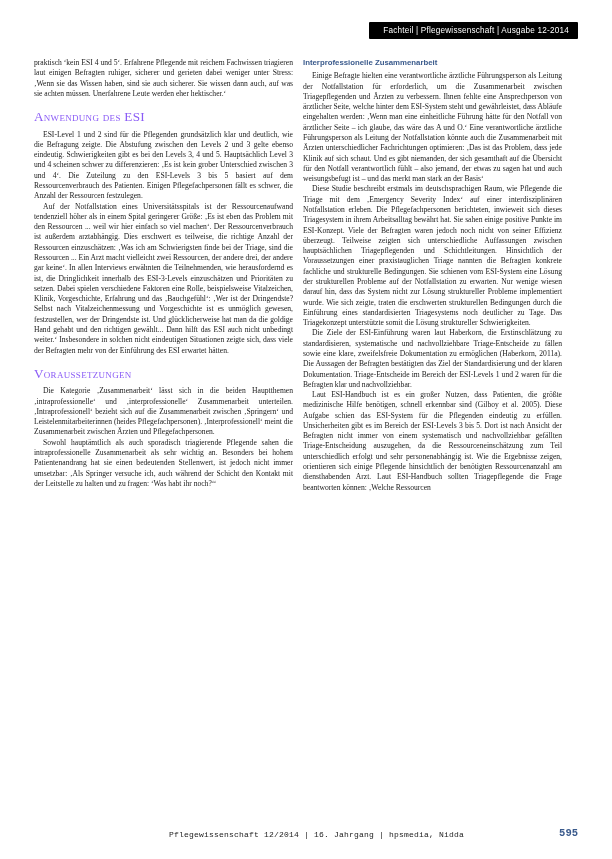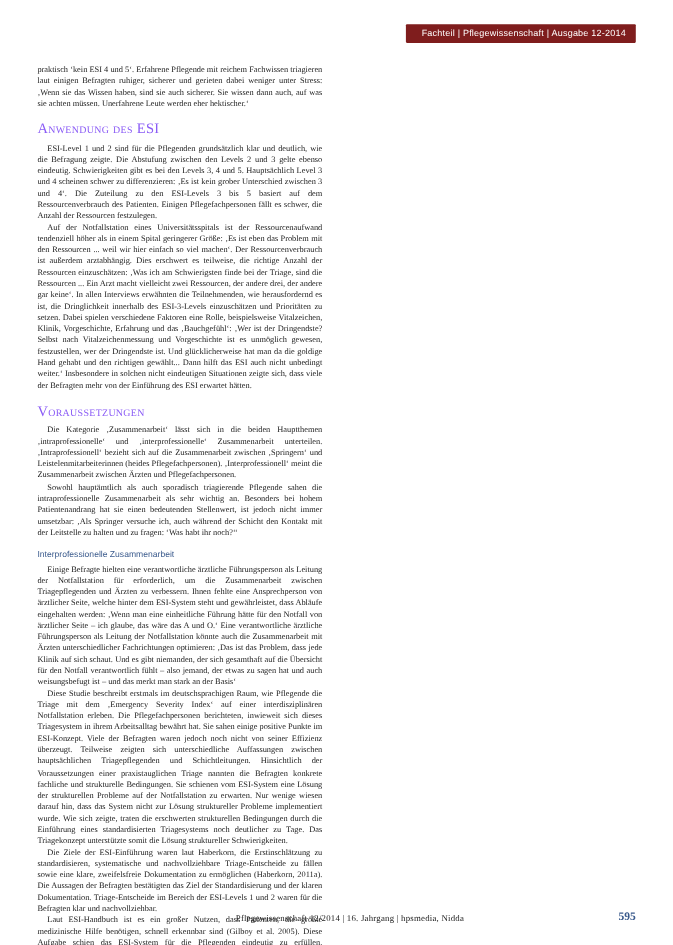--- a/index.html
+++ b/index.html
@@ -17,40 +17,39 @@
   .page {
     position: relative;
     width: 612px; height: 859px;
     padding: 0;
   }
   
   .header {
     position: absolute;
     top: 22px; right: 34px;
     height: 17px;
-    background: #7f1d1d;
+    background: #000000;
     color: #ffffff;
     font-family: "Liberation Sans", sans-serif;
     font-size: 8.2px;
     letter-spacing: 0.2px;
     display: flex;
     align-items: center;
     padding: 0 9px 0 14px;
     border-radius: 1px;
   }
   
   .columns {
     position: absolute;
     top: 58px;
     left: 34px;
     right: 34px;
     bottom: 52px;
     display: flex;
     gap: 10px;
-    flex-direction: column;
   }
   .col {
     width: 259px;
     font-size: 7.6px;
     line-height: 1.355;
     text-align: justify;
     hyphens: auto;
   }
   p {
     margin: 0;
@@ -63,34 +62,34 @@
     font-variant: small-caps;
     font-weight: normal;
     color: #8b5cf6;
     font-size: 13.2px;
     margin: 11px 0 5px 0;
     letter-spacing: 0.3px;
     line-height: 1.1;
   }
   h3.subsection {
     font-family: "Liberation Sans", sans-serif;
-    font-weight: normal;
+    font-weight: bold;
     color: #3a5a8c;
     font-size: 7.8px;
     margin: 9px 0 4px 0;
     line-height: 1.2;
   }
   
   .footer {
     position: absolute;
     left: 34px; right: 34px;
     bottom: 20px;
     display: flex;
     align-items: flex-end;
-    font-family: Liberation Serif, serif;
+    font-family: Liberation Mono, monospace;
   }
   .footer-text {
     font-size: 8px;
     color: #222;
     letter-spacing: 0.2px;
     margin: 0 auto;
     padding-left: 40px;
   }
   .footer-page {
     font-size: 10.5px;

